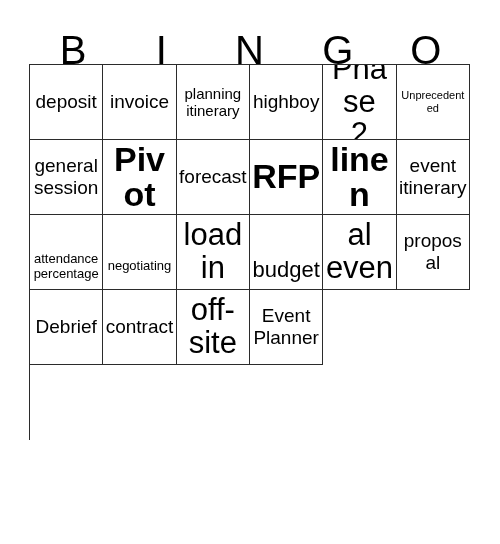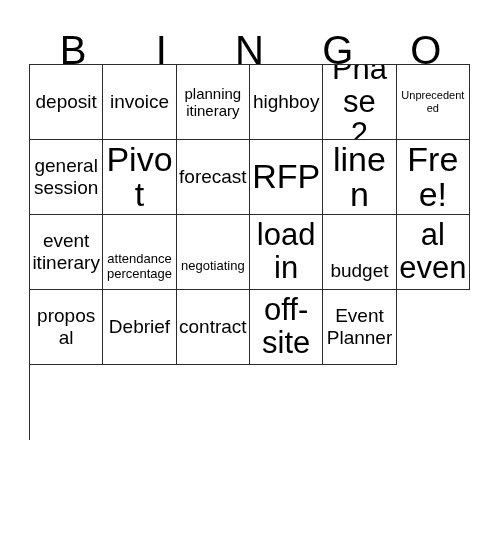--- a/index.html
+++ b/index.html
@@ -69,24 +69,24 @@
     line-height: 1.06;
     word-break: normal;
     overflow-wrap: break-word;
     white-space: pre-line;
   }
   
   .fs-xs  { font-size: 11px; line-height: 1.15; }
   .fs-sm  { font-size: 13px; line-height: 1.15; margin-top: 29px; }
   .fs-smd { font-size: 15px; line-height: 1.16; }
   .fs-md  { font-size: 19px; line-height: 1.14; }
-  .fs-lg  { font-size: 19px; line-height: 1.12; margin-top: 37px; }
+  .fs-lg  { font-size: 22px; line-height: 1.12; margin-top: 37px; }
   .fs-xl  { font-size: 27px; line-height: 1.08; }
   .fs-xxl { font-size: 31px; line-height: 1.06; }
-  .fs-3xl { font-size: 34px; line-height: 1.04; }
+  .fs-3xl { font-size: 34px; line-height: 1.04; font-weight: bold; }
 </style>
 </head>
 <body>
 
 <div id="bingo-card">
 
   <div id="bingo-header">
     <div class="header-letter">B</div>
     <div class="header-letter">I</div>
     <div class="header-letter">N</div>
@@ -125,23 +125,20 @@
       <div class="bingo-cell">
         <span class="cell-text fs-md">forecast</span>
       </div>
       <div class="bingo-cell">
         <span class="cell-text fs-3xl">RFP</span>
       </div>
       <div class="bingo-cell">
         <span class="cell-text fs-3xl">linen</span>
       </div>
       <div class="bingo-cell">
-        <span class="cell-text fs-3xl">Free!</span>
-      </div>
-      <div class="bingo-cell">
         <span class="cell-text fs-md">event
 itinerary</span>
       </div>
       <div class="bingo-cell">
         <span class="cell-text fs-sm">attendance
 percentage</span>
       </div>
       <div class="bingo-cell">
         <span class="cell-text fs-sm">negotiating</span>
       </div>

